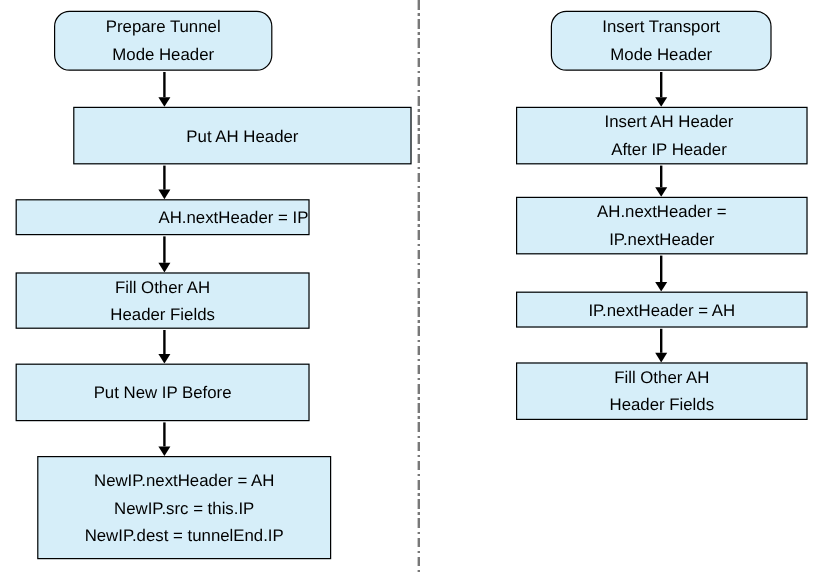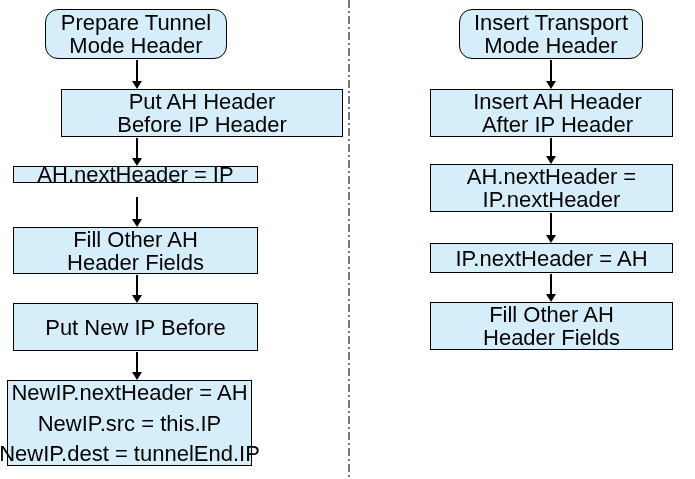--- a/index.html
+++ b/index.html
@@ -20,21 +20,21 @@
     height: 479px;
     background: var(--page-bg);
     overflow: hidden;
   }
   .node {
     position: absolute;
     box-sizing: border-box;
     background: var(--node-fill);
     border: 1.5px solid var(--node-border);
     color: #000000;
-    font-size: 22px;
+    font-size: 14px;
     line-height: 23px;
     text-align: center;
     display: flex;
     flex-direction: column;
     justify-content: center;
     align-items: center;
   }
   .node.rounded { border-radius: 13px; }
   .node .line { display: block; white-space: nowrap; }
   .arrow {
@@ -62,24 +62,24 @@
       to bottom,
       var(--divider-color) 0 8px,
       transparent 8px 11px,
       var(--divider-color) 11px 13px,
       transparent 13px 16px
     );
   }
   
   .t0 { left: 45px;  top: 9px;   width: 182px; height: 50px; }
   .t1 { left: 13px;  top: 89px;  width: 282px; height: 48px; margin-left: 48px; }
-  .t2 { left: 13px;  top: 166px; width: 245px; height: 17px; }
+  .t2 { left: 13px;  top: 166px; width: 245px; height: 30px; align-items: flex-end; }
   .t3 { left: 13px;  top: 227px; width: 245px; height: 47px; }
   .t4 { left: 13px;  top: 303px; width: 245px; height: 48px; }
-  .t5 { left: 7px;  top: 380px; width: 245px; height: 86px; justify-content: space-between; }
+  .t5 { left: 31px;  top: 380px; width: 245px; height: 86px; }
   .ta1 { left: 131px; top: 60px;  height: 29px; }
   .ta2 { left: 131px; top: 138px; height: 28px; }
   .ta3 { left: 131px; top: 197px; height: 30px; }
   .ta4 { left: 131px; top: 275px; height: 28px; }
   .ta5 { left: 131px; top: 352px; height: 28px; }
   
   .r0 { left: 459px; top: 9px;   width: 184px; height: 50px; }
   .r1 { left: 430px; top: 89px;  width: 243px; height: 48px; padding-left: 12px; }
   .r2 { left: 430px; top: 164px; width: 243px; height: 48px; text-align: center; }
   .r3 { left: 430px; top: 243px; width: 243px; height: 30px; }
@@ -97,21 +97,20 @@
   <div class="node rounded t0">
     <span class="line">Prepare Tunnel</span>
     <span class="line">Mode Header</span>
   </div>
   <div class="arrow ta1">
     <span class="shaft"></span>
     <span class="head"></span>
   </div>
   <div class="node t1">
     <span class="line">Put AH Header</span>
-    <span class="line">Before IP Header</span>
   </div>
   <div class="arrow ta2">
     <span class="shaft"></span>
     <span class="head"></span>
   </div>
   <div class="node t2">
     <span class="line">AH.nextHeader = IP</span>
   </div>
   <div class="arrow ta3">
     <span class="shaft"></span>

